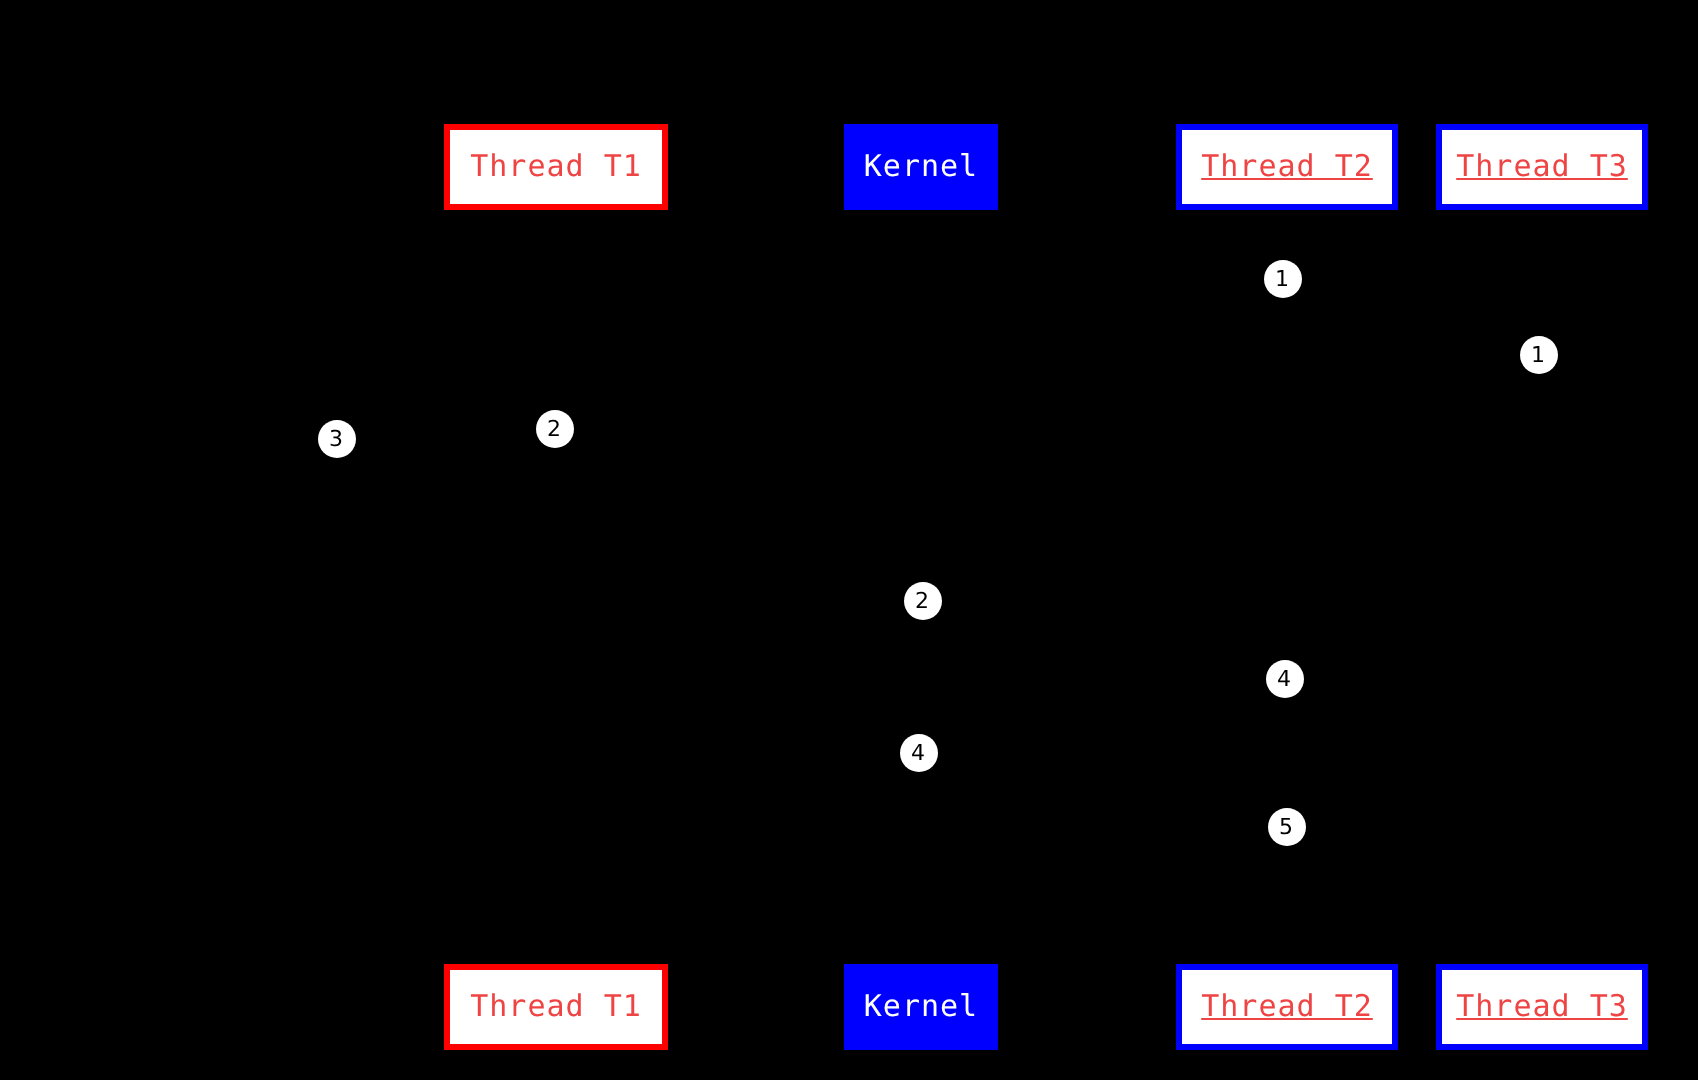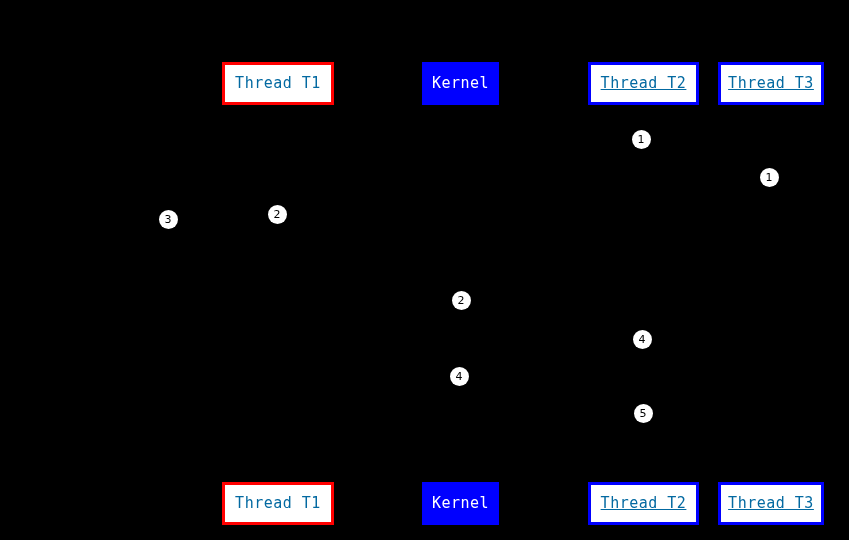--- a/index.html
+++ b/index.html
@@ -25,21 +25,21 @@
   }
 
   
   .participant {
     position: absolute;
     box-sizing: border-box;
     display: flex;
     align-items: center;
     justify-content: center;
     background: #ffffff;
-    color: #0369a1;
+    color: #ef4444;
     font-size: 15px;
     letter-spacing: 0.5px;
     white-space: nowrap;
     line-height: 1;
   }
   .participant.red {
     border: 3px solid #ff0000;
   }
   .participant.blue {
     border: 3px solid #0000ff;

